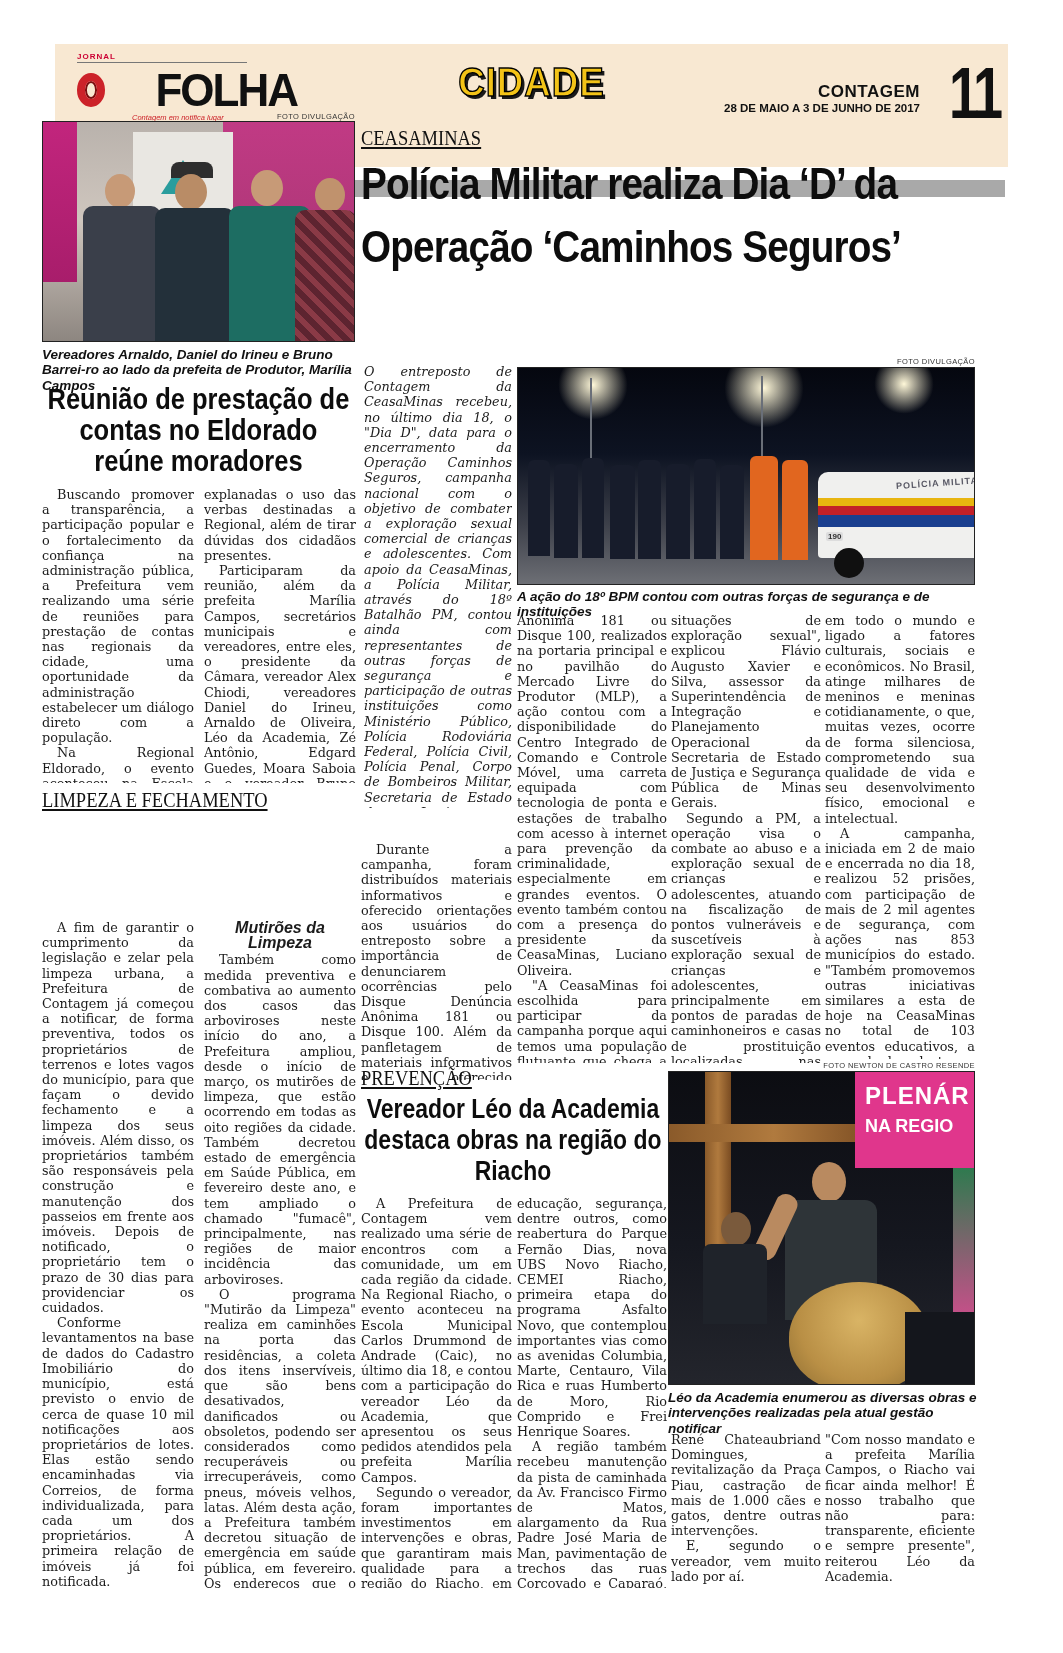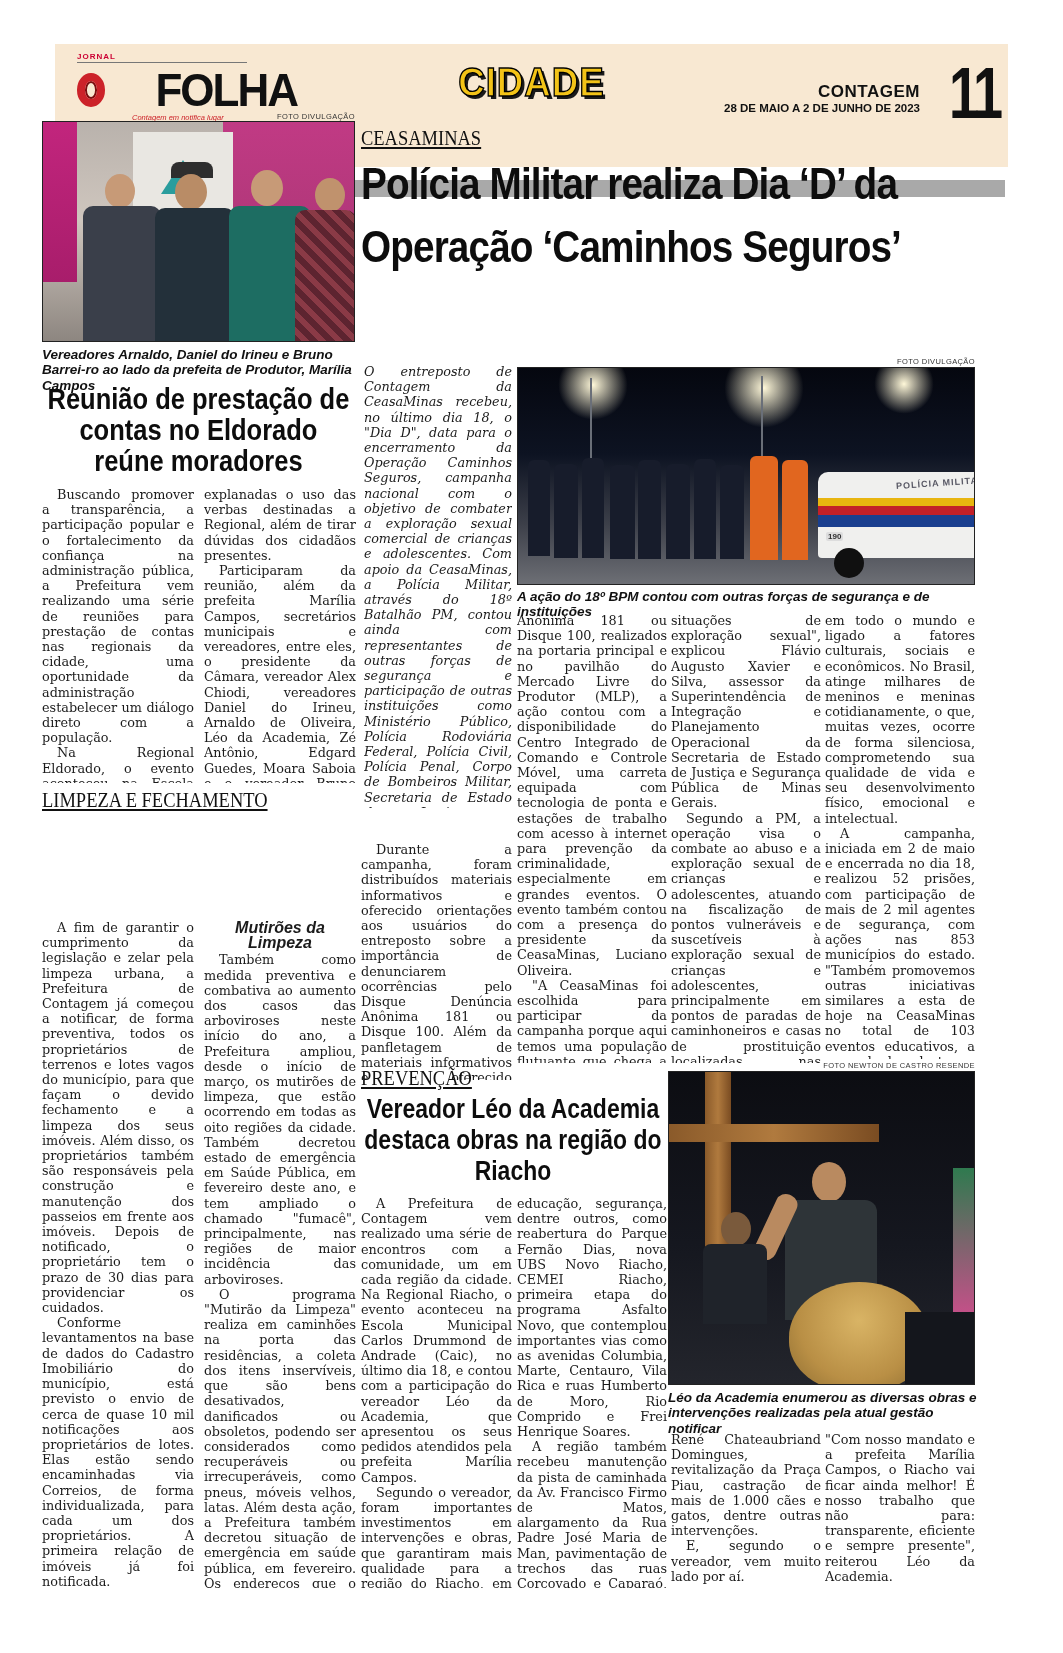--- a/index.html
+++ b/index.html
@@ -89,21 +89,21 @@
       <span class="logo-journal">JORNAL</span>
       <span class="logo-line">
         <span class="logo-o"></span>
         <span class="logo-text">FOLHA</span>
       </span>
       <span class="logo-tagline">Contagem em notifica lugar</span>
     </div>
     <div class="section-title">CIDADE</div>
     <div class="header-right">
       <div class="header-city">CONTAGEM</div>
-      <div class="header-date">28 DE MAIO A 2 DE JUNHO DE 2023</div>
+      <div class="header-date">28 DE MAIO A 3 DE JUNHO DE 2017</div>
     </div>
     <div class="page-number">11</div>
   </div>
   <div class="gray-bar"></div>
 
   <div class="credit" style="left:42px; top:112px; width:313px;">FOTO DIVULGAÇÃO</div>
   <div id="photo-vereadores" class="photo" style="left:42px; top:121px; width:313px; height:221px;">
     <div class="ph-el banner-mag" style="left:0; top:0; width:34px; height:160px;"></div>
     <div class="ph-el banner-mag" style="left:180px; top:0; width:133px; height:120px; opacity:.85;"></div>
     <div class="ph-el panel-white" style="left:90px; top:10px; width:100px; height:110px;"></div>
@@ -205,20 +205,24 @@
     </div>
   <div class="body-col cont" style="left:517px; top:1196px; width:150px; height:392px;">
       <p>educação, segurança, dentre outros, como reabertura do Parque Fernão Dias, nova UBS Novo Riacho, CEMEI Riacho, primeira etapa do programa Asfalto Novo, que contemplou importantes vias como as avenidas Columbia, Marte, Centauro, Vila Rica e ruas Humberto de Moro, Rio Comprido e Frei Henrique Soares.</p>
       <p>A região também recebeu manutenção da pista de caminhada da Av. Francisco Firmo de Matos, alargamento da Rua Padre José Maria de Man, pavimentação de trechos das ruas Corcovado e Caparaó, reforma da Escola M.</p>
     </div>
 
   <div class="credit" style="left:660px; top:1061px; width:315px;">FOTO NEWTON DE CASTRO RESENDE</div>
   <div id="photo-leo" class="photo" style="left:668px; top:1071px; width:307px; height:314px;">
     <div class="ph-el wood" style="left:36px; top:0; width:26px; height:250px;"></div>
     <div class="ph-el wood" style="left:0; top:52px; width:210px; height:18px;"></div>
+    <div class="ph-el pink-banner" style="left:186px; top:0; width:121px; height:96px; padding:10px 8px 0 10px;">
+      <div style="font-size:24px; letter-spacing:1px;">PLENÁR</div>
+      <div style="font-size:18px; margin-top:6px;">NA REGIO</div>
+    </div>
     <div class="ph-el head" style="left:143px; top:90px; width:34px; height:40px; background:#b98a60;"></div>
     <div class="ph-el shirt-dark" style="left:116px; top:128px; width:92px; height:120px;"></div>
     <div class="ph-el" style="left:96px; top:120px; width:22px; height:70px; background:#b98a60; border-radius:10px; transform:rotate(25deg);"></div>
     <div class="ph-el head" style="left:52px; top:140px; width:30px; height:34px; background:#7a5a3c;"></div>
     <div class="ph-el" style="left:34px; top:172px; width:64px; height:80px; background:#1f232a; border-radius:8px 8px 0 0;"></div>
     <div class="ph-el stall" style="left:284px; top:96px; width:23px; height:150px;"></div>
     <div class="ph-el hair-blonde" style="left:120px; top:210px; width:140px; height:110px;"></div>
     <div class="ph-el" style="left:236px; top:240px; width:71px; height:74px; background:#14161c;"></div>
   </div>
   <div class="caption" style="left:668px; top:1390px; width:310px;">Léo da Academia enumerou as diversas obras e intervenções realizadas pela atual gestão notificar</div>

